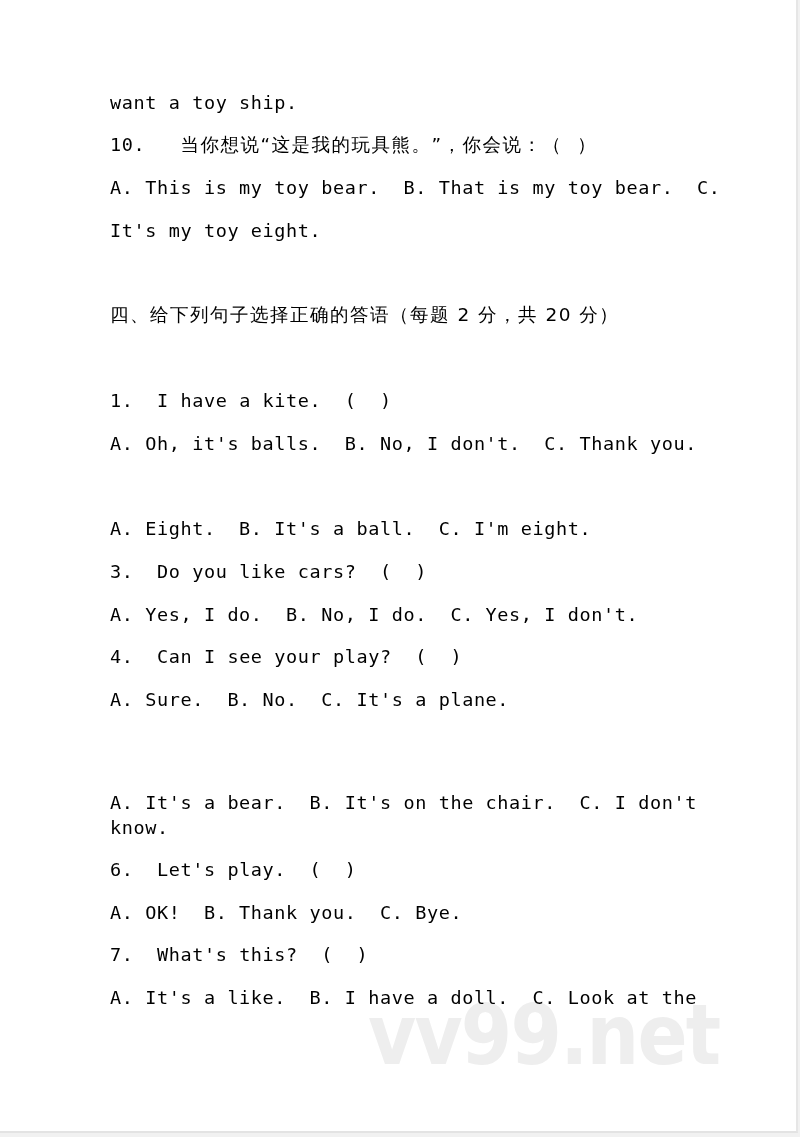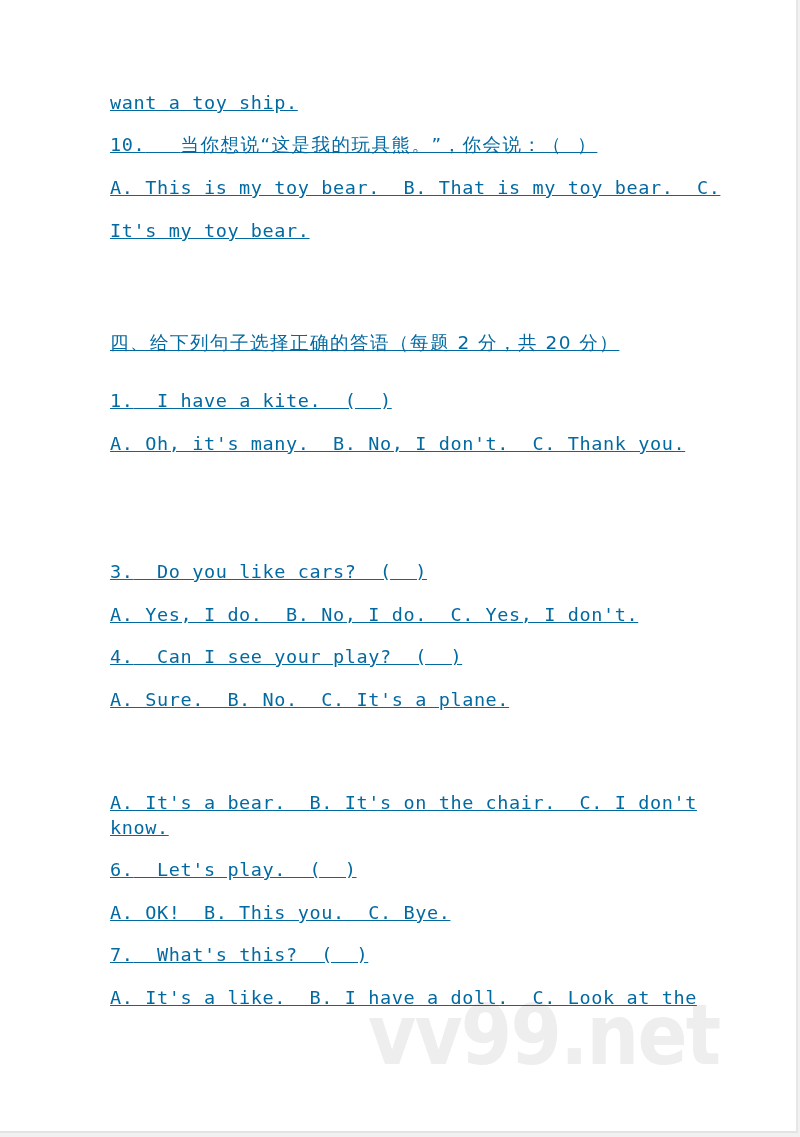--- a/index.html
+++ b/index.html
@@ -25,27 +25,25 @@
     border-right: 2px solid #e6e6e6;
     border-bottom: 2px solid #e3e3e3;
   }
   .line {
     position: absolute;
     left: 110px;
     font-size: 18.5px;
     letter-spacing: 0.6px;
     white-space: pre;
     line-height: 24px;
-    color: #0369a1;
-    text-decoration: underline;
+    color: #000000;
   }
   .cjk {
     font-family: "DejaVu Sans", sans-serif;
     letter-spacing: 1.5px;
-    margin-top: 28px;
   }
   .watermark {
     position: absolute;
     left: 368px;
     top: 990px;
     font-family: "DejaVu Sans", sans-serif;
     font-weight: bold;
     font-size: 84px;
     letter-spacing: -2px;
     color: #eeeeee;
@@ -57,39 +55,40 @@
 </style>
 </head>
 <body>
 
 <div class="page">
 
   <div class="line" style="top:91px">want a toy ship.</div>
 
   <div class="line" style="top:133px"><span>10.</span>   <span class="cjk">当你想说“这是我的玩具熊。”，你会说：（  ）</span></div>
   <div class="line" style="top:176px">A. This is my toy bear.  B. That is my toy bear.  C.</div>
-  <div class="line" style="top:219px">It's my toy bear.</div>
+  <div class="line" style="top:219px">It's my toy eight.</div>
 
   <div class="line cjk" style="top:303px">四、给下列句子选择正确的答语（每题 2 分，共 20 分）</div>
 
   <div class="line" style="top:389px"><span>1.</span>  <span>I have a kite.  (  )</span></div>
-  <div class="line" style="top:432px">A. Oh, it's many.  B. No, I don't.  C. Thank you.</div>
+  <div class="line" style="top:432px">A. Oh, it's balls.  B. No, I don't.  C. Thank you.</div>
 
+  <div class="line" style="top:517px">A. Eight.  B. It's a ball.  C. I'm eight.</div>
 
   <div class="line" style="top:560px"><span>3.</span>  <span>Do you like cars?  (  )</span></div>
   <div class="line" style="top:603px">A. Yes, I do.  B. No, I do.  C. Yes, I don't.</div>
 
   <div class="line" style="top:645px"><span>4.</span>  <span>Can I see your play?  (  )</span></div>
   <div class="line" style="top:688px">A. Sure.  B. No.  C. It's a plane.</div>
 
   <div class="line" style="top:791px">A. It's a bear.  B. It's on the chair.  C. I don't</div>
   <div class="line" style="top:816px">know.</div>
 
   <div class="line" style="top:858px"><span>6.</span>  <span>Let's play.  (  )</span></div>
-  <div class="line" style="top:901px">A. OK!  B. This you.  C. Bye.</div>
+  <div class="line" style="top:901px">A. OK!  B. Thank you.  C. Bye.</div>
 
   <div class="line" style="top:943px"><span>7.</span>  <span>What's this?  (  )</span></div>
 
   <div class="watermark">vv99.net</div>
 
   <div class="line" style="top:986px">A. It's a like.  B. I have a doll.  C. Look at the</div>
 
 </div>
 
 </body></html>

